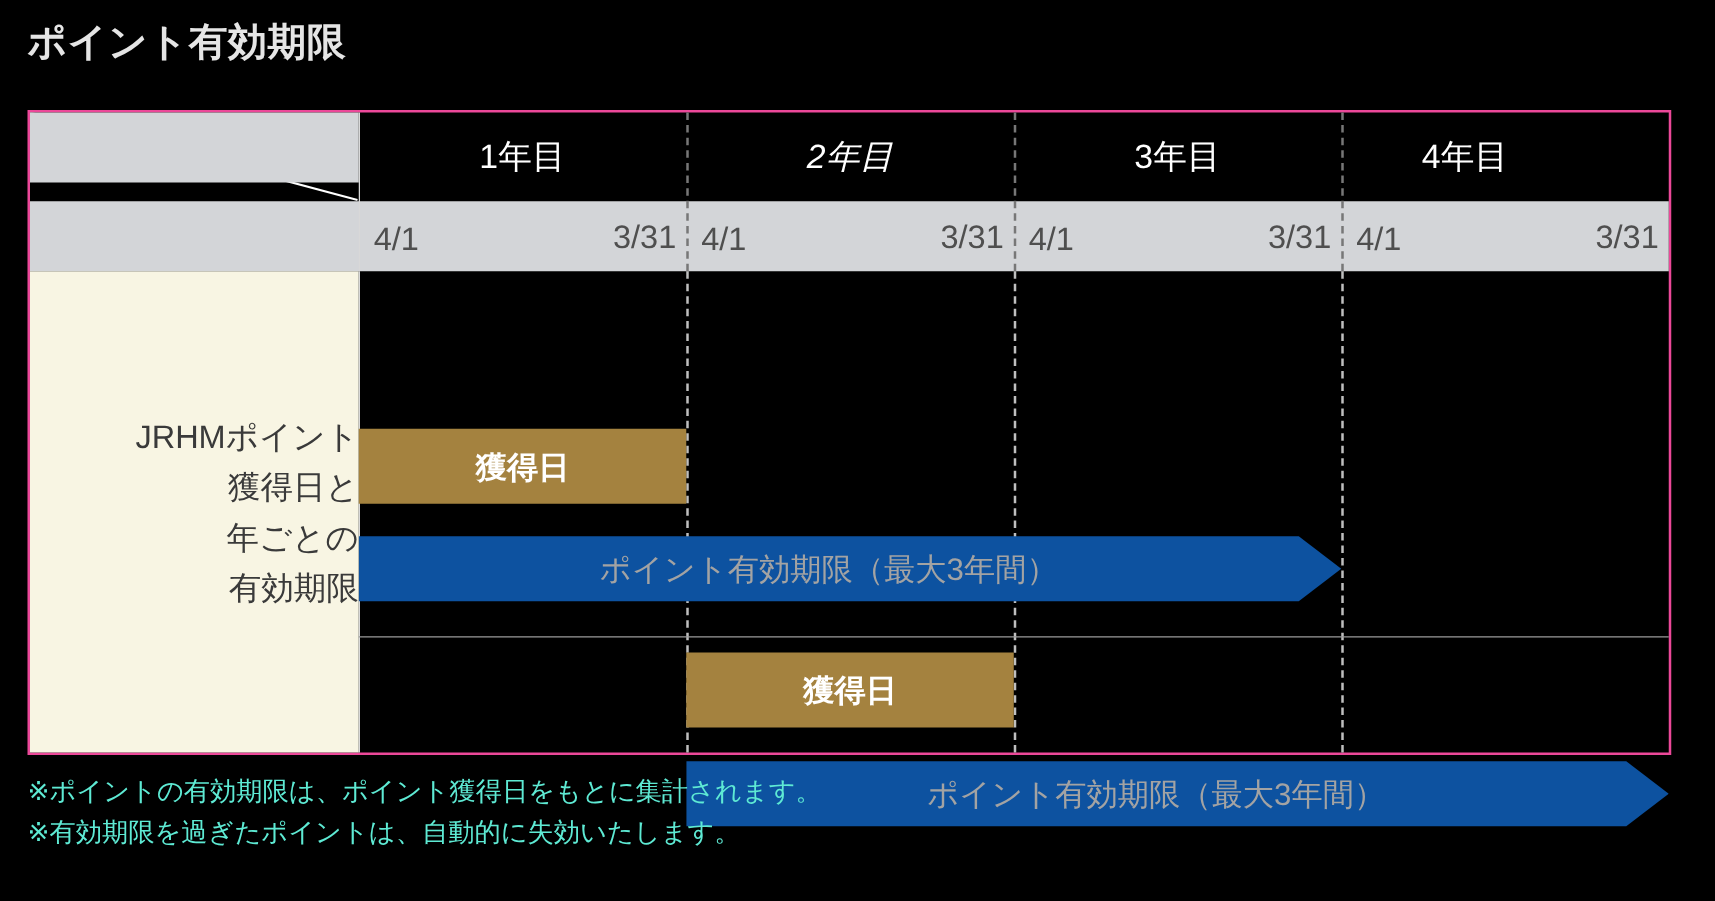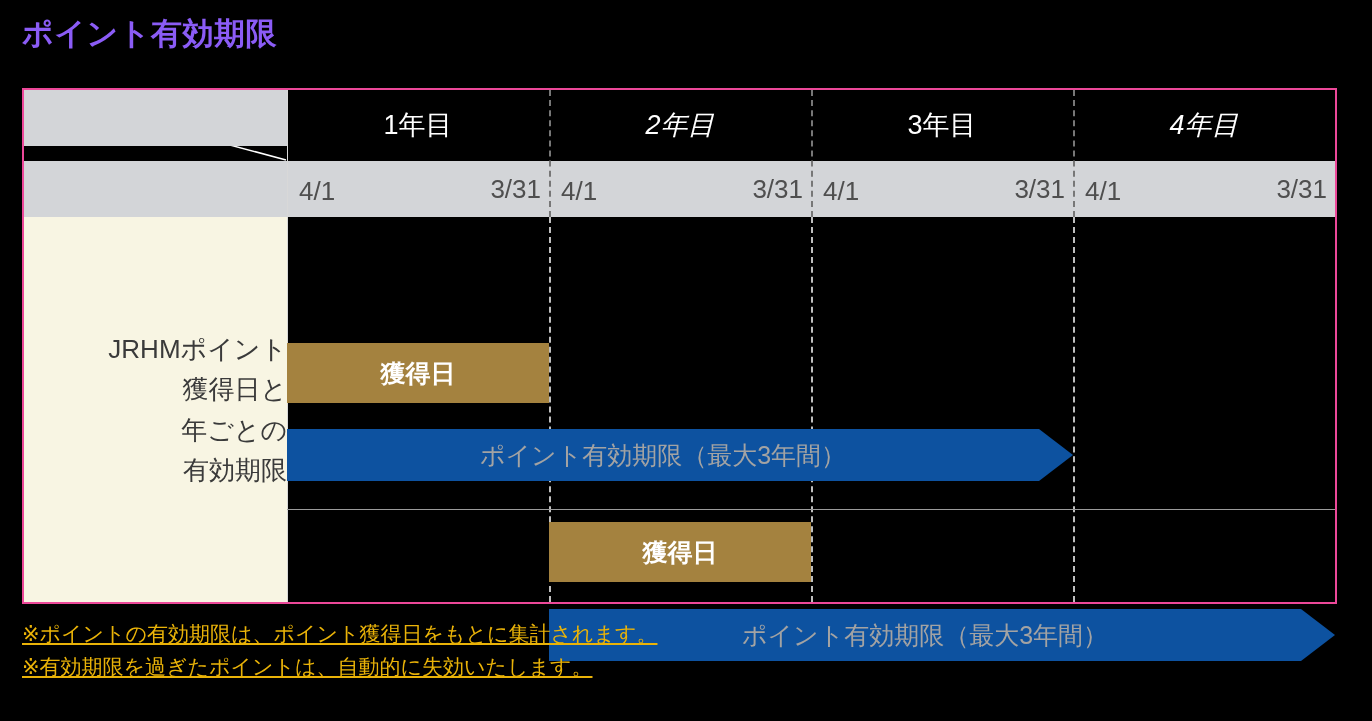--- a/index.html
+++ b/index.html
@@ -18,21 +18,21 @@
     color: #ffffff;
   }
 
   
   #page-title {
     position: absolute;
     left: 22px;
     top: 18px;
     font-size: 31px;
     font-weight: bold;
-    color: #8b5cf6;
+    color: #e5e5e5;
     letter-spacing: 0.5px;
     line-height: 1;
     white-space: nowrap;
   }
 
   
   #chart-table {
     position: absolute;
     left: 22px;
     top: 88px;
@@ -210,22 +210,21 @@
     padding-right: 34px;
   }
 
   
   #footnotes {
     position: absolute;
     left: 22px;
     top: 618px;
     font-size: 21px;
     line-height: 1.55;
-    color: #eab308;
-    text-decoration: underline;
+    color: #5eead4;
   }
   #footnotes div { white-space: nowrap; }
 </style>
 </head>
 <body>
 
 <div id="page-title">ポイント有効期限</div>
 
 <div id="chart-table">
 
@@ -233,21 +232,21 @@
     <svg width="263" height="71" viewBox="0 0 263 71">
       <line x1="0" y1="0" x2="262" y2="70" stroke="#ffffff" stroke-width="1.6"></line>
     </svg>
   </div>
 
   <div id="date-row-left"></div>
 
   <div class="year-head" style="left:263px;  width:262px;">1年目</div>
   <div class="year-head" style="left:525px;  width:262px;font-style:italic;">2年目</div>
   <div class="year-head" style="left:787px;  width:262px;">3年目</div>
-  <div class="year-head" style="left:1049px; width:262px;font-style:italic;">4年目</div>
+  <div class="year-head" style="left:1017px; width:262px;">4年目</div>
 
   <div id="date-row"></div>
 
   <div class="date-cell" style="left:263px; width:262px;">
     <span class="d-start">4/1</span>
     <span class="d-end">3/31</span>
   </div>
   <div class="date-cell" style="left:525px; width:262px;">
     <span class="d-start">4/1</span>
     <span class="d-end">3/31</span>

